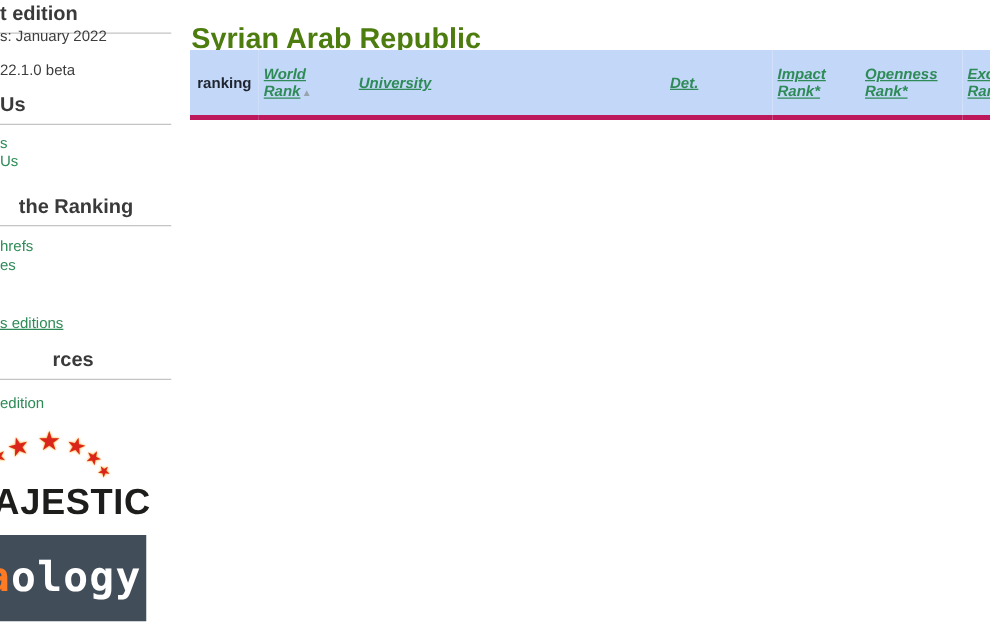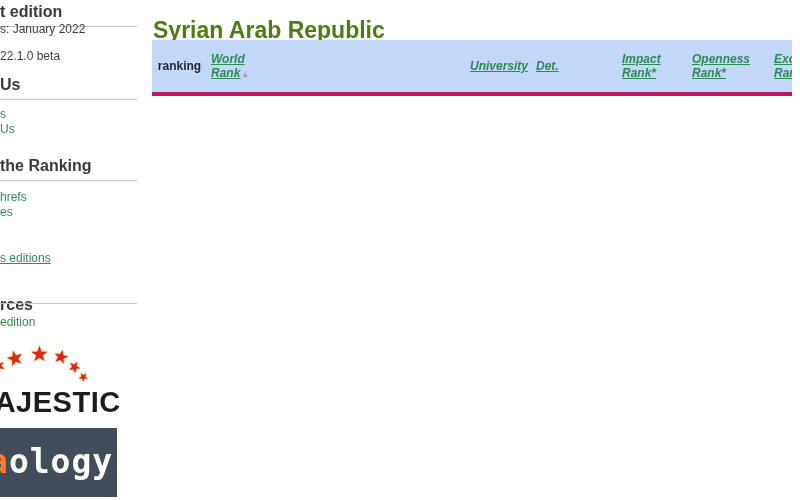--- a/index.html
+++ b/index.html
@@ -28,45 +28,45 @@
   .table-wrap{position:absolute;left:152px;top:40px;width:640px;height:460px;overflow:hidden;}
   table.rank{border-collapse:collapse;table-layout:fixed;width:710px;font-size:12px;}
   col.c1{width:55px;} col.c2{width:65px;} col.c3{width:260px;} col.c4{width:86px;}
   col.c5{width:70px;} col.c6{width:82px;} col.c7{width:92px;}
   thead th{
     background:#c3d8f8;height:48px;vertical-align:middle;text-align:left;
     font-size:12px;font-weight:bold;padding:2px 4px;border-bottom:4px solid #be185d;
   }
   th.h-rank{text-align:center;color:#1f2430;}
   th a{color:#2e8b57;text-decoration:underline;font-style:italic;}
-  th.h-univ{padding-left:15px;text-align:right;}
+  th.h-univ{padding-left:15px;}
   .sort-arrow{font-size:8px;color:#98a3ad;text-decoration:none;display:inline-block;margin-left:1px;}
 </style>
 </head>
 <body>
 
 <div class="sidebar">
 
   <div class="side-head" style="top:3px;">t edition</div>
   <div class="side-rule" style="top:26px;"></div>
   <div class="side-text" style="top:22px;">s: January 2022</div>
   <div class="side-text" style="top:49px;">22.1.0 beta</div>
 
   <div class="side-head" style="top:76px;">Us</div>
   <div class="side-rule" style="top:99px;"></div>
   <a class="side-link" style="top:107px;">s</a>
   <a class="side-link" style="top:122px;">Us</a>
 
-  <div class="side-head" style="top:157px;">the Ranking</div>
+  <div class="side-head" style="top:157px;margin-left:15px;">the Ranking</div>
   <div class="side-rule" style="top:180px;"></div>
   <a class="side-link" style="top:190px;">hrefs</a>
   <a class="side-link" style="top:205px;">es</a>
   <a class="side-link" style="top:251px;text-decoration:underline;">s editions</a>
 
-  <div class="side-head" style="top:296px;">rces</div>
+  <div class="side-head" style="top:280px;padding-left:42px;">rces</div>
   <div class="side-rule" style="top:303px;"></div>
   <a class="side-link" style="top:315px;">edition</a>
 
   <div class="majestic">
     <span class="mj-star" style="left:-8px;top:18px;font-size:15px;transform:rotate(-25deg);">★</span>
     <span class="mj-star" style="left:6px;top:8px;font-size:20px;transform:rotate(-15deg);">★</span>
     <span class="mj-star" style="left:30px;top:3px;font-size:21px;">★</span>
     <span class="mj-star" style="left:53px;top:8px;font-size:18px;transform:rotate(14deg);">★</span>
     <span class="mj-star" style="left:68px;top:19px;font-size:15px;transform:rotate(28deg);">★</span>
     <span class="mj-star" style="left:78px;top:31px;font-size:12px;transform:rotate(40deg);">★</span>

